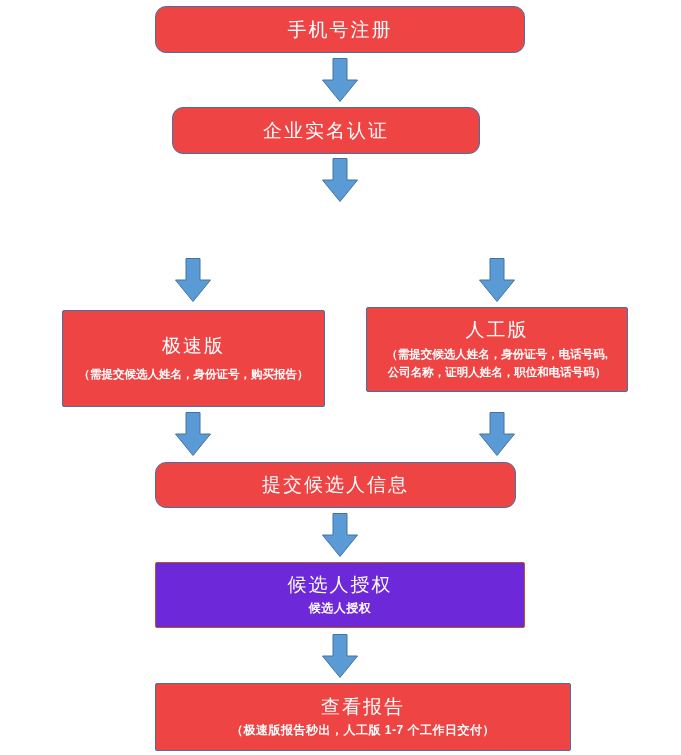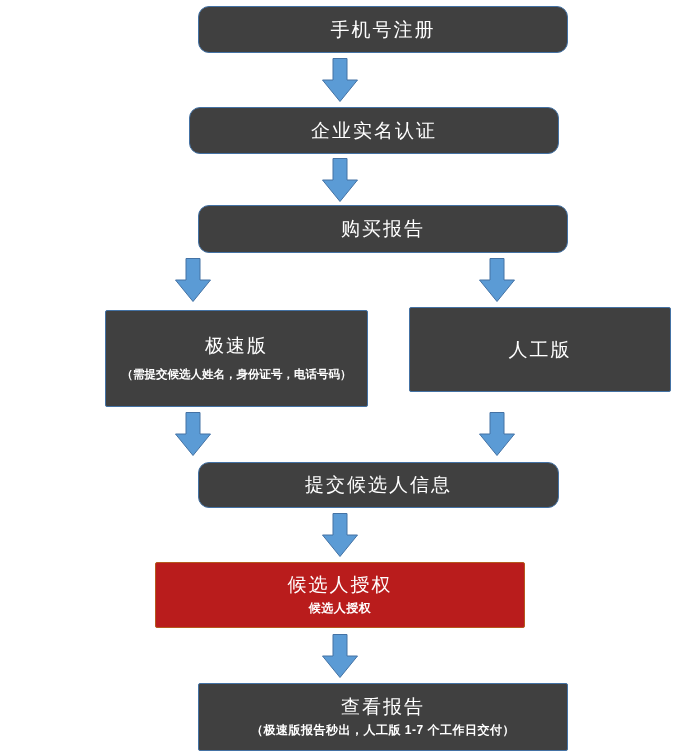--- a/index.html
+++ b/index.html
@@ -11,22 +11,22 @@
     overflow:hidden;
   }
   .node{
     position:absolute;
     box-sizing:border-box;
     display:flex;flex-direction:column;
     align-items:center;justify-content:center;
     color:#ffffff;text-align:center;
     padding:4px 10px;
   }
-  .blue{background:#404040;border:1px solid #4472A4;margin-left:43px;}
-  .orange{background:#b91c1c;border:1px solid #B55A1E;}
+  .blue{background:#ef4444;border:1px solid #4472A4;}
+  .orange{background:#6d28d9;border:1px solid #B55A1E;}
   .r-sm{border-radius:11px;}
   .r-lg{border-radius:2px;}
   .title{
     font-size:19px;
     letter-spacing:2px;
     line-height:1.35;
     white-space:nowrap;
   }
   .subtitle{
     font-size:12px;
@@ -46,46 +46,47 @@
 <div class="canvas">
 
   <div class="node blue r-sm" style="left:155px;top:6px;width:370px;height:47px;">
     <div class="title">手机号注册</div>
   </div>
 
   <svg class="arrow" style="left:322px;top:58px;" viewBox="0 0 36 44">
     <polygon points="11,0.5 25,0.5 25,22 35.5,22 18,43.5 0.5,22 11,22"></polygon>
   </svg>
 
-  <div class="node blue r-sm" style="left:146px;top:107px;width:370px;height:47px;">
+  <div class="node blue r-sm" style="left:172px;top:107px;width:308px;height:47px;">
     <div class="title">企业实名认证</div>
   </div>
 
   <svg class="arrow" style="left:322px;top:158px;" viewBox="0 0 36 44">
     <polygon points="11,0.5 25,0.5 25,22 35.5,22 18,43.5 0.5,22 11,22"></polygon>
   </svg>
 
-  <div class="node blue r-sm" style="left:155px;top:205px;width:370px;height:48px;">
-    <div class="title">购买报告</div>
-  </div>
 
   <svg class="arrow" style="left:175px;top:258px;" viewBox="0 0 36 44">
     <polygon points="11,0.5 25,0.5 25,22 35.5,22 18,43.5 0.5,22 11,22"></polygon>
   </svg>
   <svg class="arrow" style="left:479px;top:258px;" viewBox="0 0 36 44">
     <polygon points="11,0.5 25,0.5 25,22 35.5,22 18,43.5 0.5,22 11,22"></polygon>
   </svg>
 
   <div class="node blue r-lg" style="left:62px;top:310px;width:263px;height:97px;">
     <div class="title">极速版</div>
-    <div class="subtitle" style="font-size:11.5px;letter-spacing:0;">（需提交候选人姓名，身份证号，电话号码）</div>
+    <div class="subtitle" style="font-size:11.5px;letter-spacing:0;">（需提交候选人姓名，身份证号，购买报告）</div>
   </div>
 
   <div class="node blue r-lg" style="left:366px;top:307px;width:262px;height:85px;">
     <div class="title">人工版</div>
+    <div class="subtitle tight" style="font-size:11.5px;letter-spacing:0;">
+      <span class="sub-line">（需提交候选人姓名，身份证号，电话号码,</span>
+      <span class="sub-line">公司名称，证明人姓名，职位和电话号码）</span>
+    </div>
   </div>
 
   <svg class="arrow" style="left:175px;top:412px;" viewBox="0 0 36 44">
     <polygon points="11,0.5 25,0.5 25,22 35.5,22 18,43.5 0.5,22 11,22"></polygon>
   </svg>
   <svg class="arrow" style="left:479px;top:412px;" viewBox="0 0 36 44">
     <polygon points="11,0.5 25,0.5 25,22 35.5,22 18,43.5 0.5,22 11,22"></polygon>
   </svg>
 
   <div class="node blue r-sm" style="left:155px;top:462px;width:361px;height:46px;">
@@ -98,18 +99,18 @@
 
   <div class="node orange r-lg" style="left:155px;top:562px;width:370px;height:66px;">
     <div class="title">候选人授权</div>
     <div class="subtitle tight">候选人授权</div>
   </div>
 
   <svg class="arrow" style="left:322px;top:634px;" viewBox="0 0 36 44">
     <polygon points="11,0.5 25,0.5 25,22 35.5,22 18,43.5 0.5,22 11,22"></polygon>
   </svg>
 
-  <div class="node blue r-lg" style="left:155px;top:683px;width:370px;height:68px;">
+  <div class="node blue r-lg" style="left:155px;top:683px;width:416px;height:68px;">
     <div class="title">查看报告</div>
     <div class="subtitle tight">（极速版报告秒出，人工版 1-7 个工作日交付）</div>
   </div>
 
 </div>
 
 </body></html>

